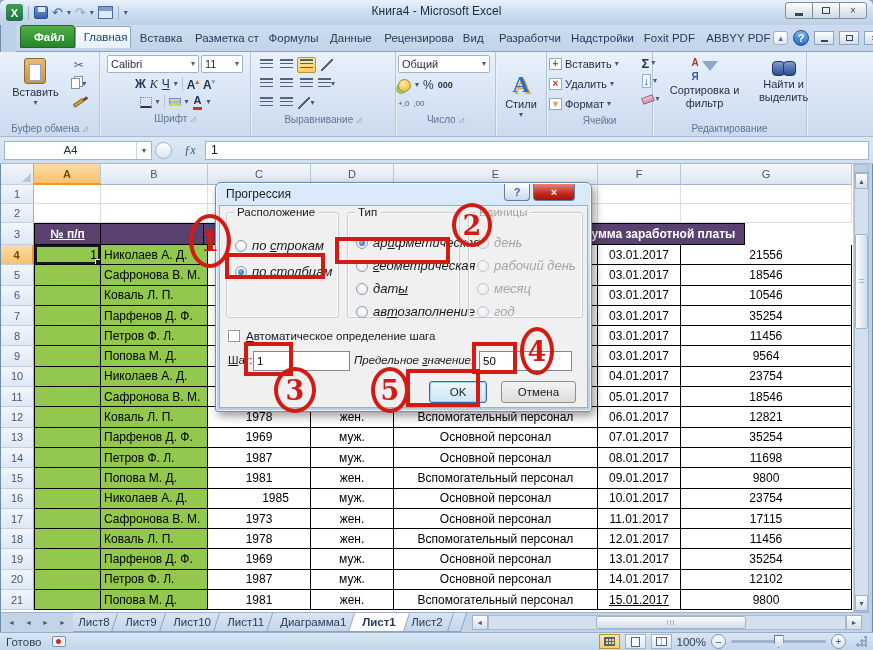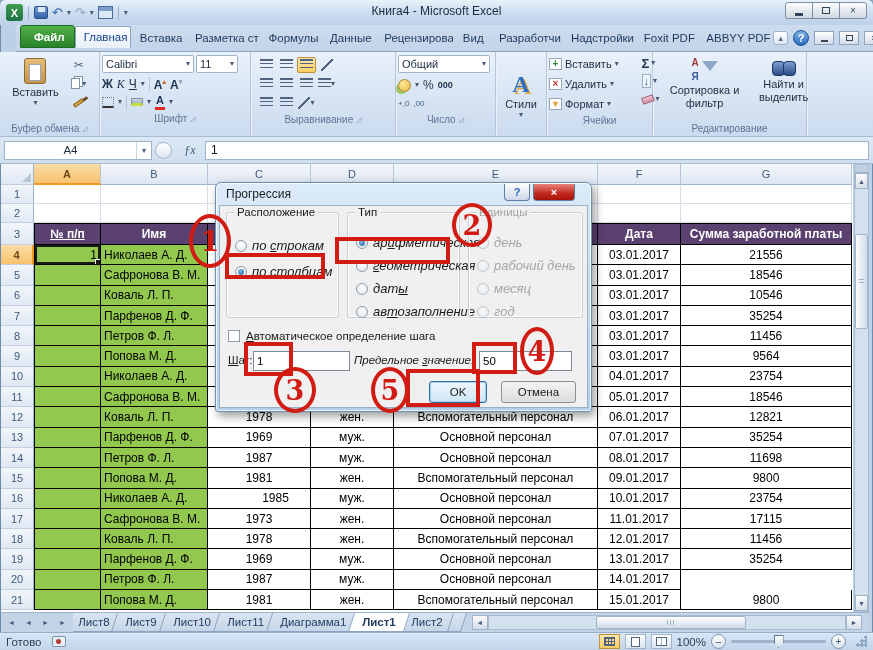--- a/index.html
+++ b/index.html
@@ -338,21 +338,21 @@
             </span>
         </div>
       </div>
       <div class="glabel2">
           <span>Буфер обмена</span>
           <span class="launcher">◿</span>
         </div>
     </div>
 
     <div class="rgroup g-font">
-      <div style="display:flex;flex-direction:column;align-items:flex-start;width:100%;">
+      <div style="display:flex;flex-direction:column;align-items:center;width:100%;">
         <div class="fontrow">
           <span class="combo" style="width:92px;">
               <span>Calibri</span>
               <span class="dd">▾</span>
             </span>
           <span class="combo" style="width:42px;">
               <span>11</span>
               <span class="dd">▾</span>
             </span>
         </div>
@@ -559,21 +559,20 @@
         <div class="cell" style="width: 107px;"></div>
         <div class="cell" style="width: 103px;"></div>
         <div class="cell" style="width: 83px;"></div>
         <div class="cell" style="width: 204px;"></div>
         <div class="cell" style="width: 83px;"></div>
         <div class="cell" style="width: 171px;"></div>
       </div>
       <div class="grow" style="height: 22px;">
         <div class="rowhdr" style="width: 33px;">3</div>
         <div class="cell thead tb uline lb" style="width: 67px;">№ п/п</div>
-        <div class="cell thead tb" style="width: 107px;">Имя</div>
         <div class="cell thead tb" style="width: 103px;"></div>
         <div class="cell thead tb" style="width: 83px;"></div>
         <div class="cell thead tb" style="width: 204px;"></div>
         <div class="cell thead tb" style="width: 83px;">Дата</div>
         <div class="cell thead tb" style="width: 171px;">Сумма заработной платы</div>
       </div>
       <div class="grow" style="height: 20.3px;">
         <div class="rowhdr selrow" style="width: 33px;">4</div>
         <div class="cell tb lb green ar sel" style="width: 67px;">1<span class="fillhandle"></span></div>
         <div class="cell tb green al" style="width: 107px;">Николаев А. Д.</div>
@@ -734,29 +733,30 @@
         <div class="cell tb ac" style="width: 171px;">35254</div>
       </div>
       <div class="grow" style="height: 20.3px;">
         <div class="rowhdr" style="width: 33px;">20</div>
         <div class="cell tb lb green ar" style="width: 67px;"></div>
         <div class="cell tb green al" style="width: 107px;">Петров Ф. Л.</div>
         <div class="cell tb ac" style="width: 103px;">1987</div>
         <div class="cell tb ac" style="width: 83px;">муж.</div>
         <div class="cell tb ac" style="width: 204px;">Основной персонал</div>
         <div class="cell tb ac" style="width: 83px;">14.01.2017</div>
+        <div class="cell tb ac" style="width: 171px;">12102</div>
       </div>
       <div class="grow" style="height: 20.3px;">
         <div class="rowhdr" style="width: 33px;">21</div>
         <div class="cell tb lb green ar" style="width: 67px;"></div>
         <div class="cell tb green al" style="width: 107px;">Попова М. Д.</div>
         <div class="cell tb ac" style="width: 103px;">1981</div>
         <div class="cell tb ac" style="width: 83px;">жен.</div>
         <div class="cell tb ac" style="width: 204px;">Вспомогательный персонал</div>
-        <div class="cell tb ac" style="width: 83px;">15.01.2017</div>
+        <div class="cell tb ac" style="width: 83px; text-decoration: underline;">15.01.2017</div>
         <div class="cell tb ac" style="width: 171px;">9800</div>
       </div>
     </div>
 
   <div class="vscroll">
     <div class="vsplit"></div>
     <div class="sbtn">▲</div>
     <div class="vtrack">
       <div class="vthumb">
           <span class="grip"></span>

